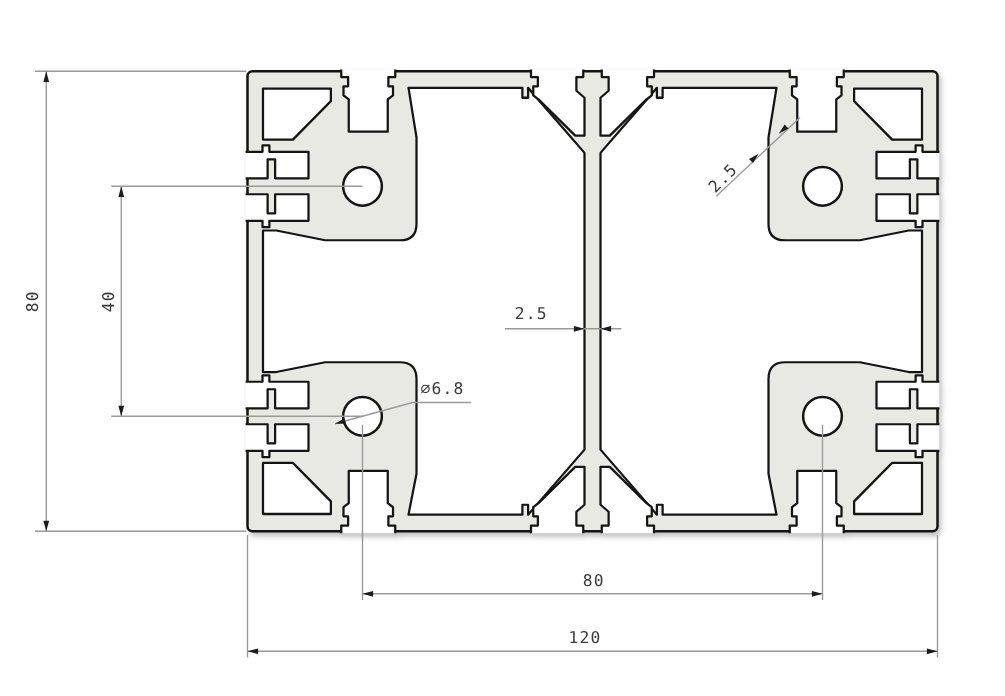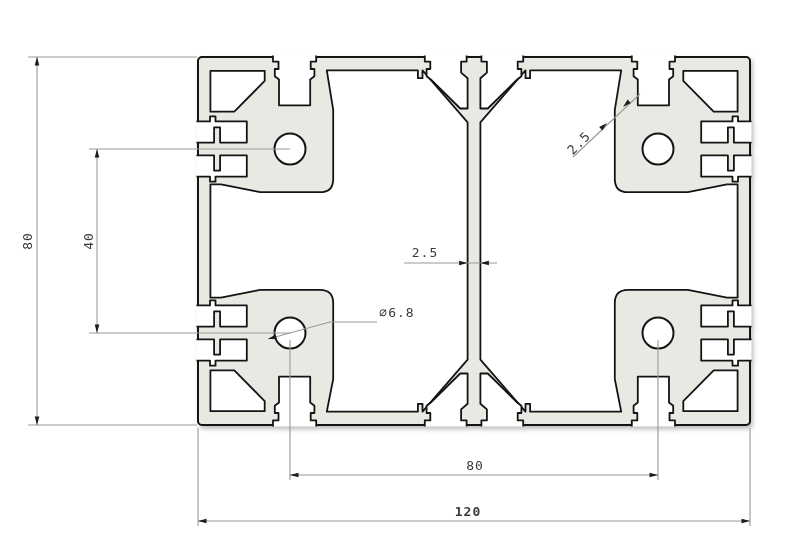--- a/index.html
+++ b/index.html
@@ -105,16 +105,16 @@
         <path class="dim" d="M377 322 H330 L268 339"></path>
         <use href="#arr" class="arr" transform="translate(268,339) rotate(165)"></use>
       </g>
     </g>
   </svg>
 
   <div class="lbl rot90" style="left:27px;top:241px;">80</div>
   <div class="lbl rot90" style="left:88px;top:241px;">40</div>
   <div class="lbl" style="left:425px;top:252px;">2.5</div>
   <div class="lbl rot45" style="left:579px;top:143px;">2.5</div>
-  <div class="lbl" style="left:354px;top:312px;margin-left:43px;">∅6.8</div>
+  <div class="lbl" style="left:354px;top:312px;">∅6.8</div>
   <div class="lbl" style="left:475px;top:465px;">80</div>
-  <div class="lbl" style="left:468px;top:511px;font-weight:bold;">120</div>
+  <div class="lbl" style="left:468px;top:511px;">120</div>
 </div>
 
 </body></html>

